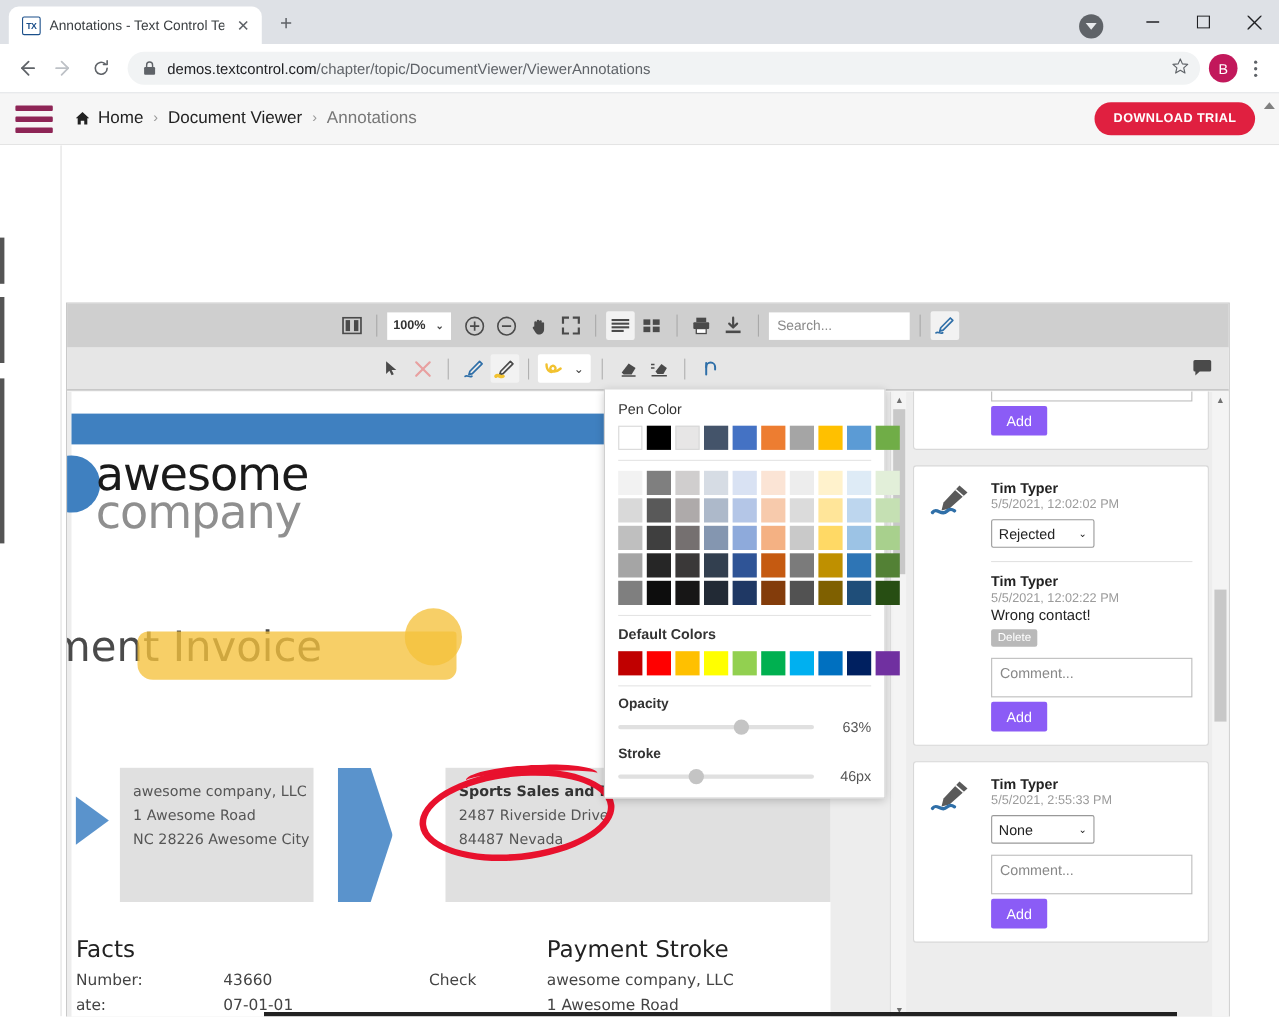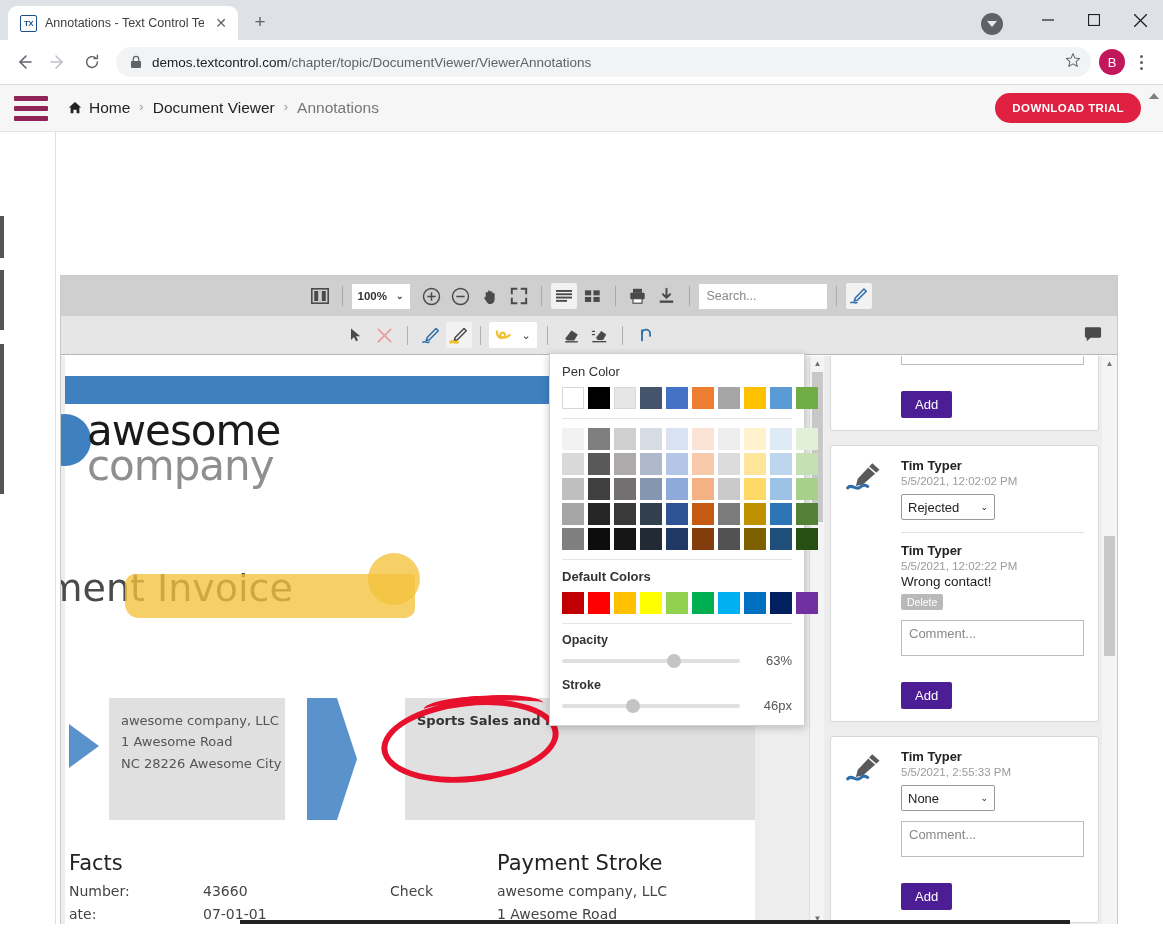--- a/index.html
+++ b/index.html
@@ -222,21 +222,21 @@
   .anno-text { font-size: 13.5px; color: #222; margin-top: 2px; }
   .del-btn {
     display: inline-block; margin-top: 5px; background: #b9b9b9; color: #fff;
     font-size: 10.5px; padding: 2px 6px; border-radius: 2px;
   }
   .comment-area {
     margin-top: 10px; border: 1px solid #bdbdbd; height: 36px; width: 100%;
     font-size: 13px; color: #888; padding: 5px 7px; background: #fff;
   }
   .add-btn {
-    margin-top: 26px; background: #4c1d95; color: #fff; border: none;
+    margin-top: 4px; background: #8b5cf6; color: #fff; border: none;
     padding: 6px 14px; font-size: 13px; border-radius: 2px;
   }
   .vscroll-anno { position: absolute; right: 0; top: 0; bottom: 0; width: 15px; background: #f4f4f4; }
   .vscroll-anno .arr { position: absolute; left: 0; width: 15px; height: 15px; display: flex; align-items: center; justify-content: center; font-size: 8px; color: #707070; }
   .vscroll-anno .arr.up { top: 0; }
   .vscroll-anno .thumb { position: absolute; left: 2px; top: 180px; width: 11px; height: 120px; background: #c8c8c8; }
   .bottom-strip { position: absolute; left: 240px; bottom: 0; width: 830px; height: 4px; background: #222; }
 
   
   .pen-popup {
@@ -536,20 +536,22 @@
 
             <div class="arrow-blue a1"></div>
             <div class="addr-box b1">
               <div>awesome company, LLC</div>
               <div>1 Awesome Road</div>
               <div>NC 28226 Awesome City</div>
             </div>
             <div class="arrow-blue a2"></div>
             <div class="addr-box b2">
               <div class="hdr">Sports Sales and Rental</div>
+              <div>2487 Riverside Drive</div>
+              <div>84487 Nevada</div>
             </div>
             <div class="red-circle"></div>
 
             <div class="facts-title">Facts</div>
             <div class="payopt-title">Payment Stroke</div>
 
             <div class="facts-row" style="left:4px;  top:527px;">Number:</div>
             <div class="facts-row" style="left:138px;top:527px;">43660</div>
             <div class="facts-row" style="left:4px;  top:550px;">ate:</div>
             <div class="facts-row" style="left:138px;top:550px;">07-01-01</div>

